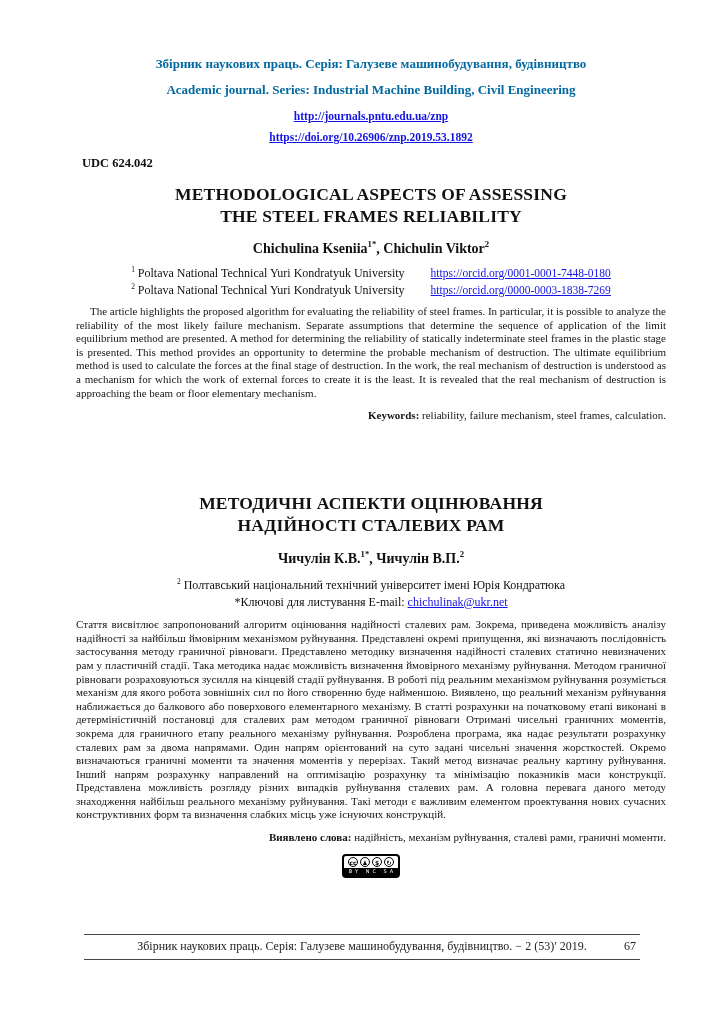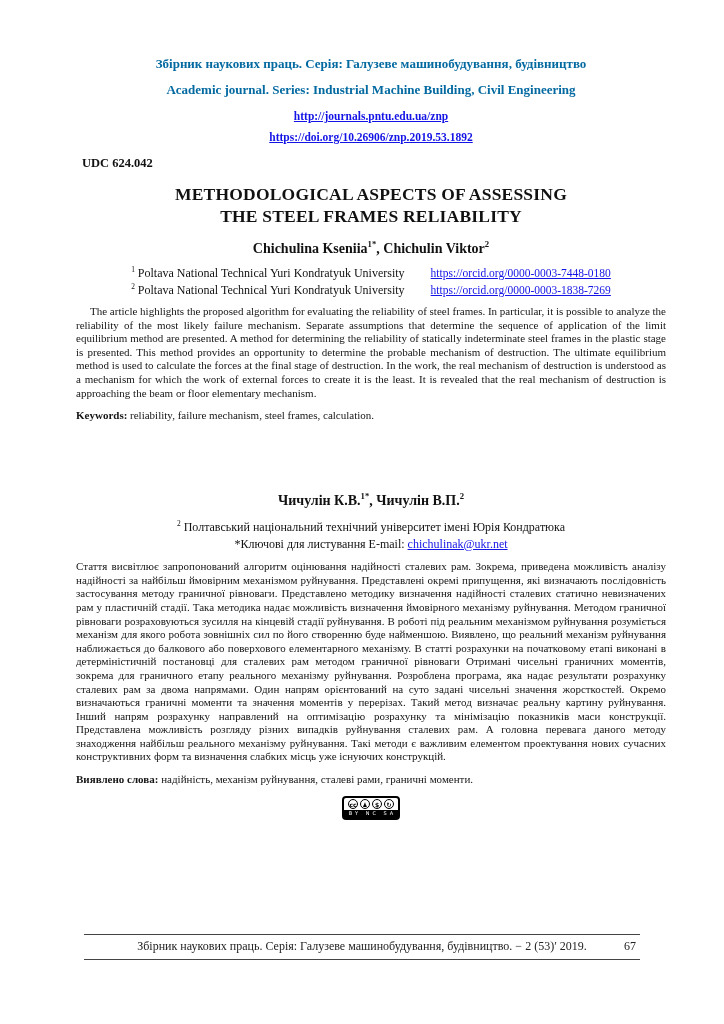--- a/index.html
+++ b/index.html
@@ -28,21 +28,21 @@
   .orcid { margin-left:26px; font-size:11.5px; }
   .affils-ua { margin-top:10px; }
 
   .abstract {
     font-size:11px; line-height:13.6px; text-align:justify; margin-top:7px;
     color:#151515;
   }
   .abstract.indent { text-indent:14px; }
   .abstract-ua { margin-top:8px; }
 
-  .keywords { font-size:11px; line-height:14px; margin-top:8px; text-align:left; color:#151515; }
+  .keywords { font-size:11px; line-height:14px; margin-top:8px; text-align:right; color:#151515; }
   .kw-label { font-weight:bold; }
 
   .ua-block { margin-top:70px; }
   .ua-authors { margin-top:14px; }
 
   
   .badge-row { margin-top:10px; text-align:center; }
   .cc-badge {
     display:inline-block; border:2px solid #000; border-radius:4px;
     background:#000; vertical-align:middle; cursor:pointer;
@@ -87,29 +87,33 @@
   <div class="udc">UDC 624.042</div>
 
   <div class="center title">
     <div>METHODOLOGICAL ASPECTS OF ASSESSING</div>
     <div>THE STEEL FRAMES RELIABILITY</div>
   </div>
 
   <div class="center authors"><span>Chichulina Kseniia</span><sup>1*</sup><span>, </span><span>Chichulin Viktor</span><sup>2</sup></div>
 
   <div class="center affils">
-    <div><sup>1</sup><span> Poltava National Technical Yuri Kondratyuk University</span><a class="link orcid">https://orcid.org/0000-0003-7448-0180</a></div>
+    <div><sup>1</sup><span> Poltava National Technical Yuri Kondratyuk University</span><a class="link orcid">https://orcid.org/0001-0001-7448-0180</a></div>
     <div><sup>2</sup><span> Poltava National Technical Yuri Kondratyuk University</span><a class="link orcid">https://orcid.org/0000-0003-1838-7269</a></div>
   </div>
 
   <div class="abstract indent">The article highlights the proposed algorithm for evaluating the reliability of steel frames. In particular, it is possible to analyze the reliability of the most likely failure mechanism. Separate assumptions that determine the sequence of application of the limit equilibrium method are presented. A method for determining the reliability of statically indeterminate steel frames in the plastic stage is presented. This method provides an opportunity to determine the probable mechanism of destruction. The ultimate equilibrium method is used to calculate the forces at the final stage of destruction. In the work, the real mechanism of destruction is understood as a mechanism for which the work of external forces to create it is the least. It is revealed that the real mechanism of destruction is approaching the beam or floor elementary mechanism.</div>
 
   <div class="keywords"><span class="kw-label">Keywords:</span><span> reliability, failure mechanism, steel frames, calculation.</span></div>
 
   <div class="ua-block">
+    <div class="center title">
+      <div>МЕТОДИЧНІ АСПЕКТИ ОЦІНЮВАННЯ</div>
+      <div>НАДІЙНОСТІ СТАЛЕВИХ РАМ</div>
+    </div>
 
     <div class="center authors ua-authors"><span>Чичулін К.В.</span><sup>1*</sup><span>, </span><span>Чичулін В.П.</span><sup>2</sup></div>
 
     <div class="center affils affils-ua">
       <div><sup>2</sup><span> Полтавський національний технічний університет імені Юрія Кондратюка</span></div>
       <div><span>*Ключові для листування E-mail: </span><a class="link">chichulinak@ukr.net</a></div>
     </div>
 
     <div class="abstract abstract-ua">Стаття висвітлює запропонований алгоритм оцінювання надійності сталевих рам. Зокрема, приведена можливість аналізу надійності за найбільш ймовірним механізмом руйнування. Представлені окремі припущення, які визначають послідовність застосування методу граничної рівноваги. Представлено методику визначення надійності сталевих статично невизначених рам у пластичній стадії. Така методика надає можливість визначення ймовірного механізму руйнування. Методом граничної рівноваги розраховуються зусилля на кінцевій стадії руйнування. В роботі під реальним механізмом руйнування розуміється механізм для якого робота зовнішніх сил по його створенню буде найменшою. Виявлено, що реальний механізм руйнування наближається до балкового або поверхового елементарного механізму. В статті розрахунки на початковому етапі виконані в детерміністичній постановці для сталевих рам методом граничної рівноваги Отримані чисельні граничних моментів, зокрема для граничного етапу реального механізму руйнування. Розроблена програма, яка надає результати розрахунку сталевих рам за двома напрямами. Один напрям орієнтований на суто задані чисельні значення жорсткостей. Окремо визначаються граничні моменти та значення моментів у перерізах. Такий метод визначає реальну картину руйнування. Інший напрям розрахунку направлений на оптимізацію розрахунку та мінімізацію показників маси конструкції. Представлена можливість розгляду різних випадків руйнування сталевих рам. А головна перевага даного методу знаходження найбільш реального механізму руйнування. Такі методи є важливим елементом проектування нових сучасних конструктивних форм та визначення слабких місць уже існуючих конструкцій.</div>
 

